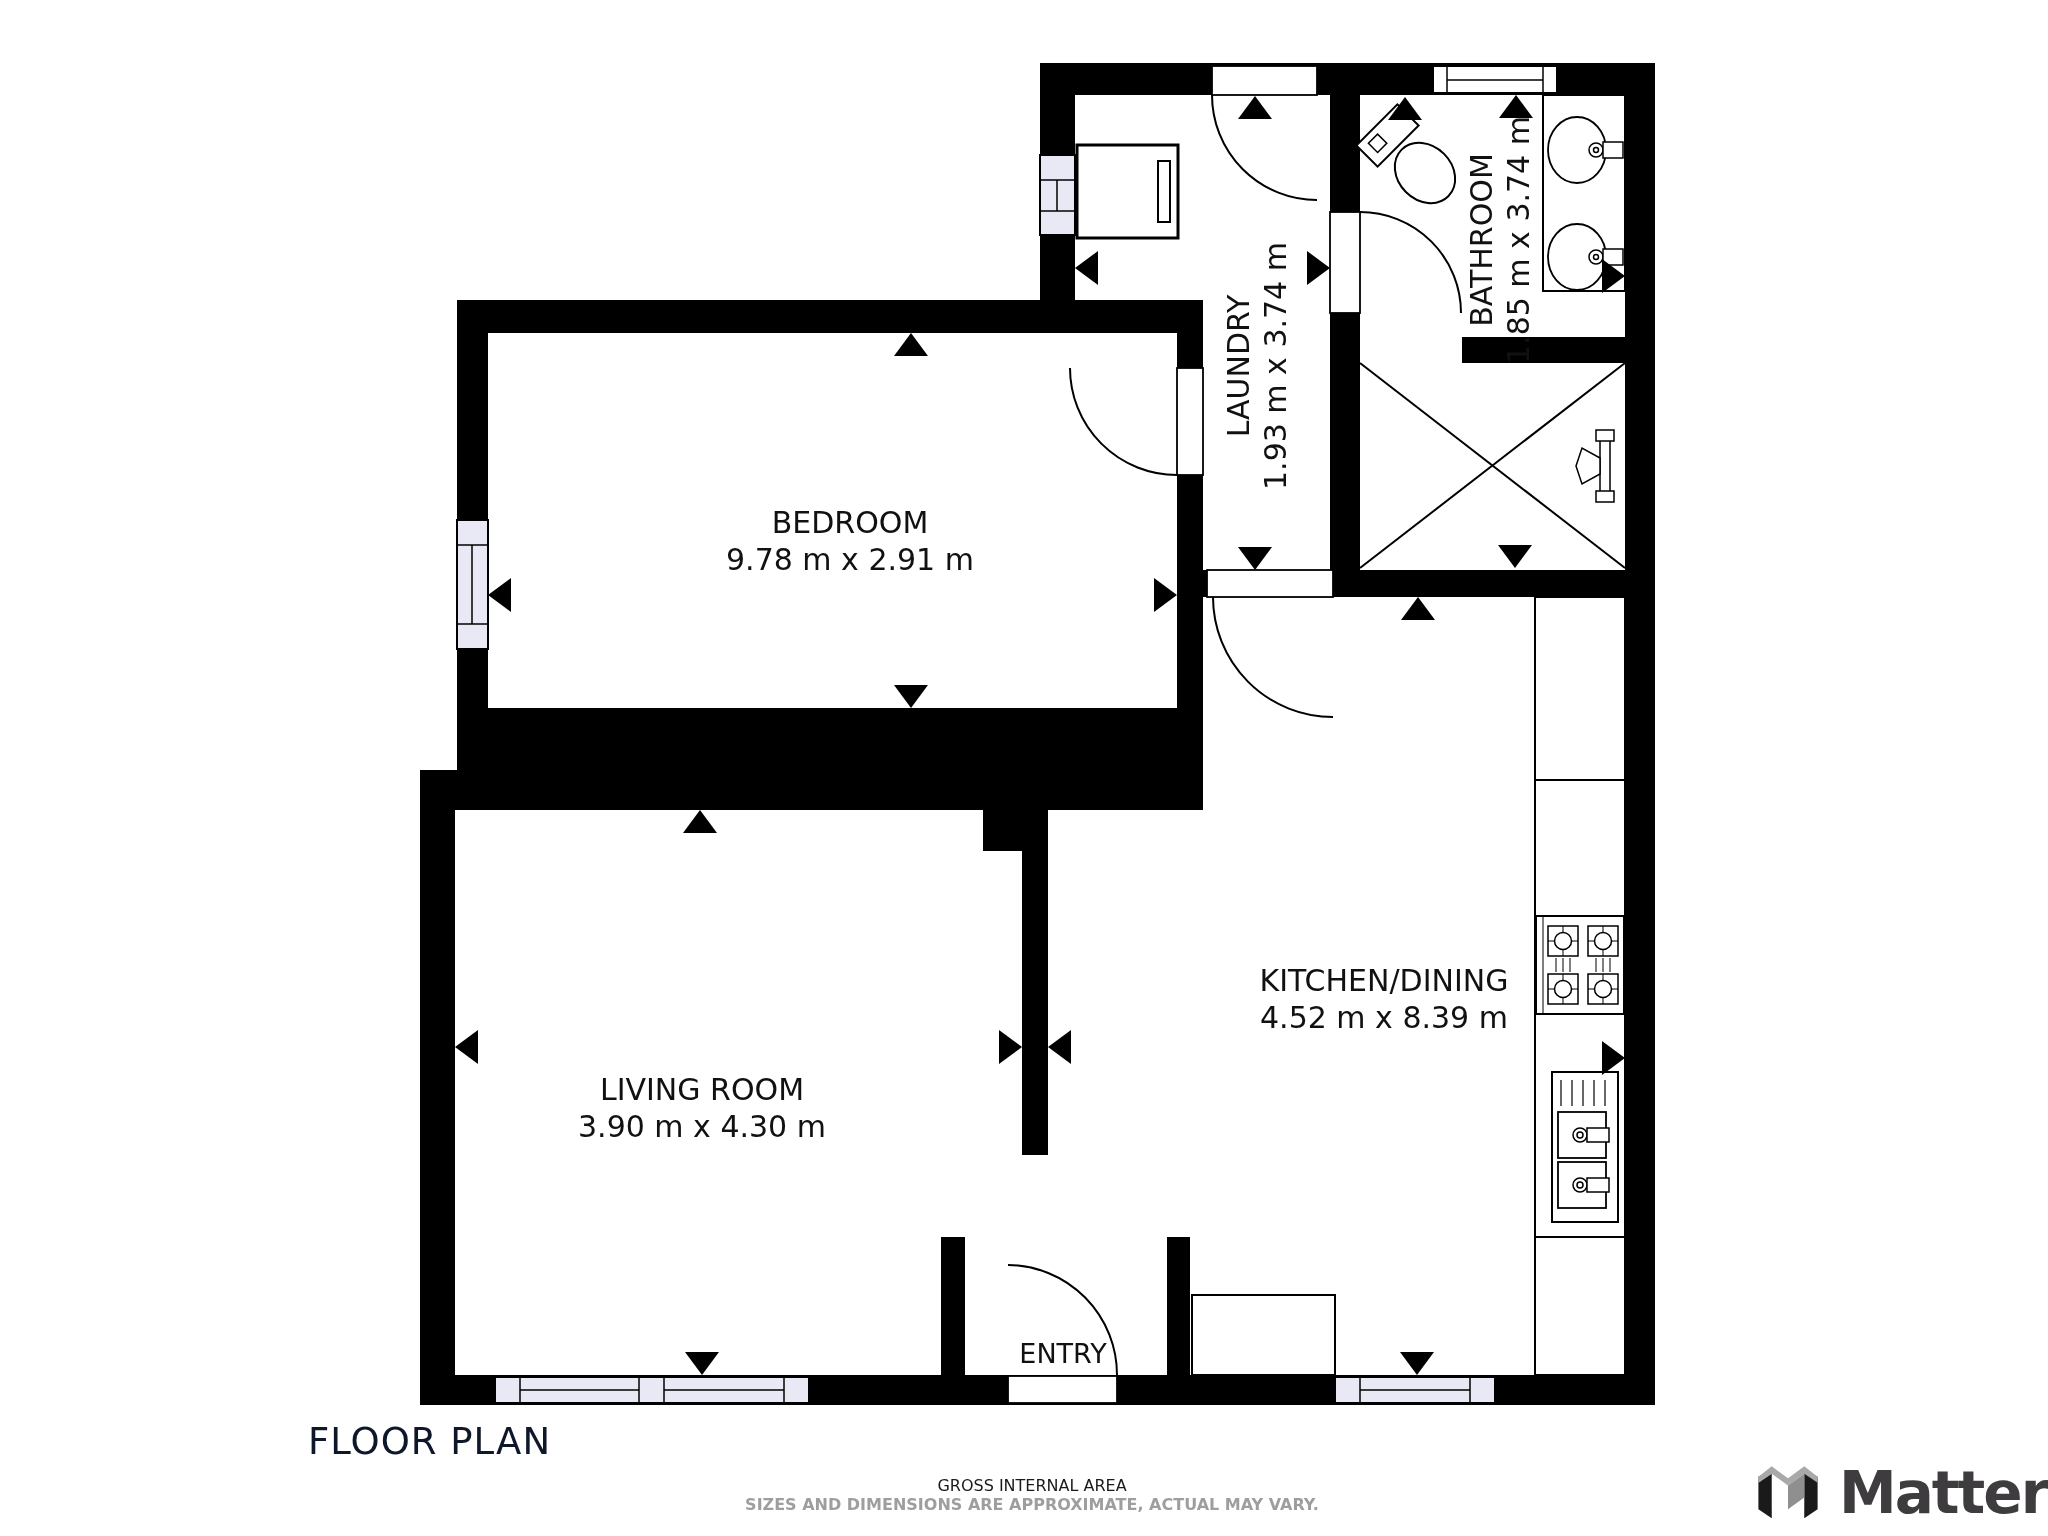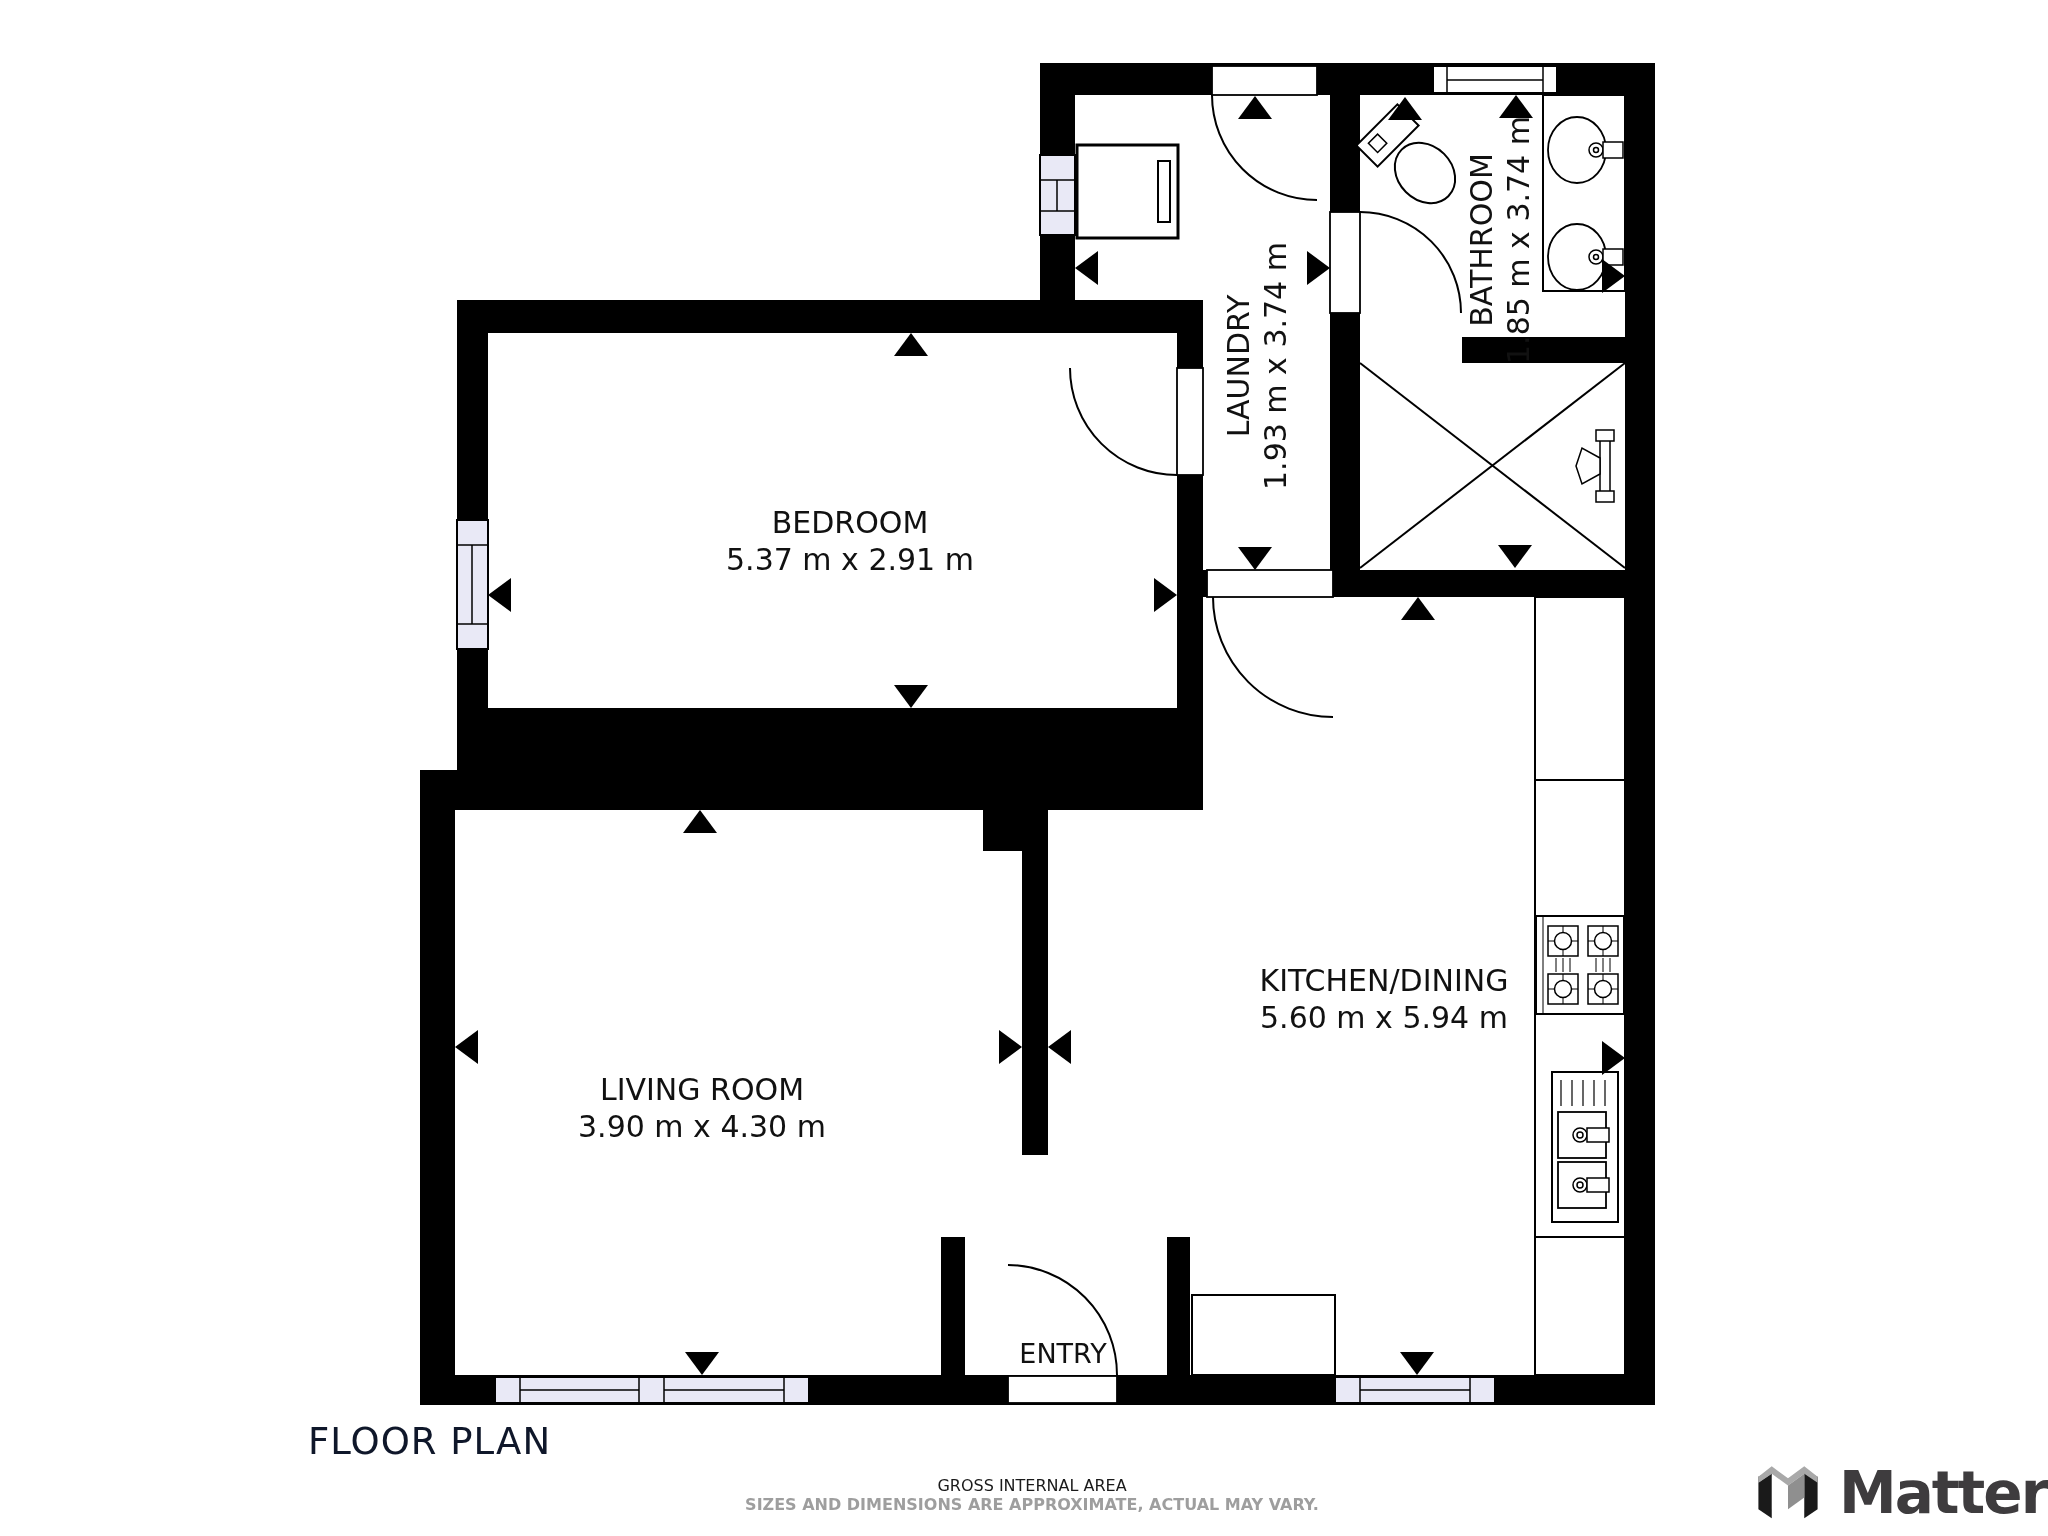--- a/index.html
+++ b/index.html
@@ -198,33 +198,33 @@
       <polygon points="1022,1047 999,1030 999,1064"></polygon>
       <polygon points="1048,1047 1071,1030 1071,1064"></polygon>
       <polygon points="685,1352 719,1352 702,1375"></polygon>
       <polygon points="1625,1058 1602,1041 1602,1075"></polygon>
       <polygon points="1400,1352 1434,1352 1417,1375"></polygon>
     </g>
   </svg>
 
   <div class="room-label" style="left:850px;top:541px">
     <div>BEDROOM</div>
-    <div>5.37 m x 2.91 m</div>
+    <div>9.78 m x 2.91 m</div>
   </div>
   <div class="room-label rot" style="left:1257px;top:366px">
     <div>LAUNDRY</div>
     <div>1.93 m x 3.74 m</div>
   </div>
   <div class="room-label rot" style="left:1500px;top:240px">
     <div>BATHROOM</div>
     <div>1.85 m x 3.74 m</div>
   </div>
   <div class="room-label" style="left:1384px;top:999px">
     <div>KITCHEN/DINING</div>
-    <div>5.60 m x 5.94 m</div>
+    <div>4.52 m x 8.39 m</div>
   </div>
   <div class="room-label" style="left:702px;top:1108px">
     <div>LIVING ROOM</div>
     <div>3.90 m x 4.30 m</div>
   </div>
   <div class="entry-label" style="left:1063px;top:1353px">ENTRY</div>
 
   <div class="page-title">FLOOR PLAN</div>
 
   <div class="footer">

